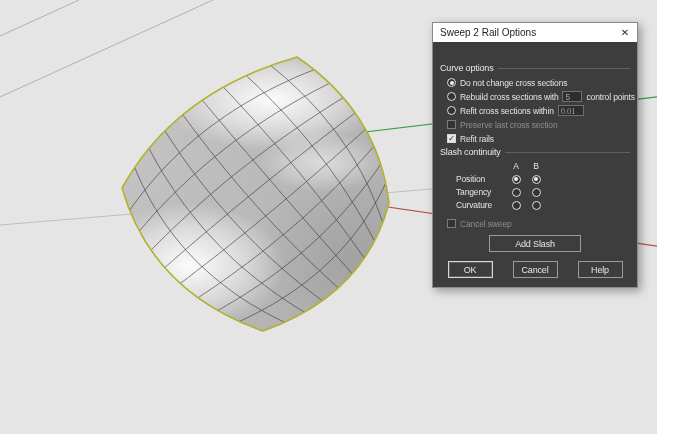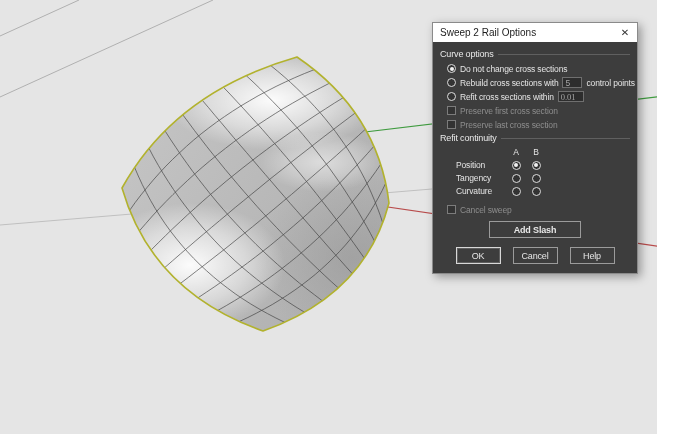--- a/index.html
+++ b/index.html
@@ -9,21 +9,21 @@
 
   
   .dialog{position:absolute;left:432px;top:22px;width:204px;background:#3d3d3d;
           border:1px solid #8a8a8a;box-shadow:3px 3px 9px rgba(0,0,0,.35);
           color:#e4e4e4;}
   .titlebar{background:#ffffff;color:#1c1c1c;height:19px;display:flex;align-items:center;
             padding:0 4px 0 7px;font-size:10px;}
   .titlebar .ttl{flex:1;}
   .closebtn{width:16px;height:15px;display:flex;align-items:center;justify-content:center;
             font-size:10px;color:#333;}
-  .dbody{padding:5px 7px 9px;font-size:8.5px;letter-spacing:-0.15px;}
+  .dbody{padding:19px 7px 9px;font-size:8.5px;letter-spacing:-0.15px;}
 
   .group{display:flex;align-items:center;gap:4px;margin:2px 0 4px;}
   .glabel{font-size:9px;color:#e9e9e9;}
   .gline{flex:1;height:1px;background:#606060;}
 
   .row{display:flex;align-items:center;gap:4px;margin:3px 0 3px 7px;height:11px;white-space:nowrap;}
   .lbl{color:#e4e4e4;}
   .dim{color:#8d8d8d;}
 
   .radio{width:9px;height:9px;border-radius:50%;border:1px solid #dedede;background:#333;
@@ -44,22 +44,22 @@
   .tinput.w26{width:26px;font-family:Liberation Serif, serif;}
 
   .cgrid{display:grid;grid-template-columns:50px 20px 20px;margin:2px 0 2px 16px;
          row-gap:3px;align-items:center;}
   .chdr{text-align:center;color:#e4e4e4;}
   .cgrid .radio{margin:0 auto;}
 
   .btn{background:#3d3d3d;border:1px solid #9b9b9b;color:#e6e6e6;font-size:9px;
        height:17px;display:flex;align-items:center;justify-content:center;
        font-family:"Liberation Sans",sans-serif;box-sizing:border-box;}
-  .addslash{width:92px;margin:6px auto 0;font-weight:bold;}
-  .btnrow{display:flex;justify-content:center;gap:12px;margin-top:9px;}
+  .addslash{width:92px;margin:6px auto 0;}
+  .btnrow{display:flex;justify-content:center;gap:20px;margin-top:9px;}
   .btnrow .btn{width:45px;}
   .btn.focused{border-color:#d8d8d8;box-shadow:0 0 0 1px #5f5f5f inset;}
 </style>
 </head>
 <body>
 
 <div class="stage">
 
   <svg width="690" height="434" viewBox="0 0 690 434">
     <defs>
@@ -140,34 +140,34 @@
         <input class="tinput" value="5" style="">
         <span class="lbl">control points</span>
       </div>
 
       <div class="row">
         <span class="radio" data-on="false"></span>
         <span class="lbl">Refit cross sections within</span>
         <input class="tinput w26" value="0.01" style="">
       </div>
 
-      <div class="row">
-        <span class="check cdim" data-on="false"></span>
-        <span class="lbl dim">Preserve first cross section</span>
-      </div>
 
       <div class="row">
         <span class="check cdim" data-on="false"></span>
         <span class="lbl dim">Preserve last cross section</span>
       </div>
 
 
+      <div class="row">
+        <span class="check" data-on="true"></span>
+        <span class="lbl">Refit rails</span>
+      </div>
 
       <div class="group">
-        <span class="glabel">Refit continuity</span>
+        <span class="glabel">Slash continuity</span>
         <span class="gline"></span>
       </div>
 
       <div class="cgrid">
         <span></span>
         <span class="chdr">A</span>
         <span class="chdr">B</span>
 
         <span class="lbl">Position</span>
         <span class="radio" data-on="true"></span>

